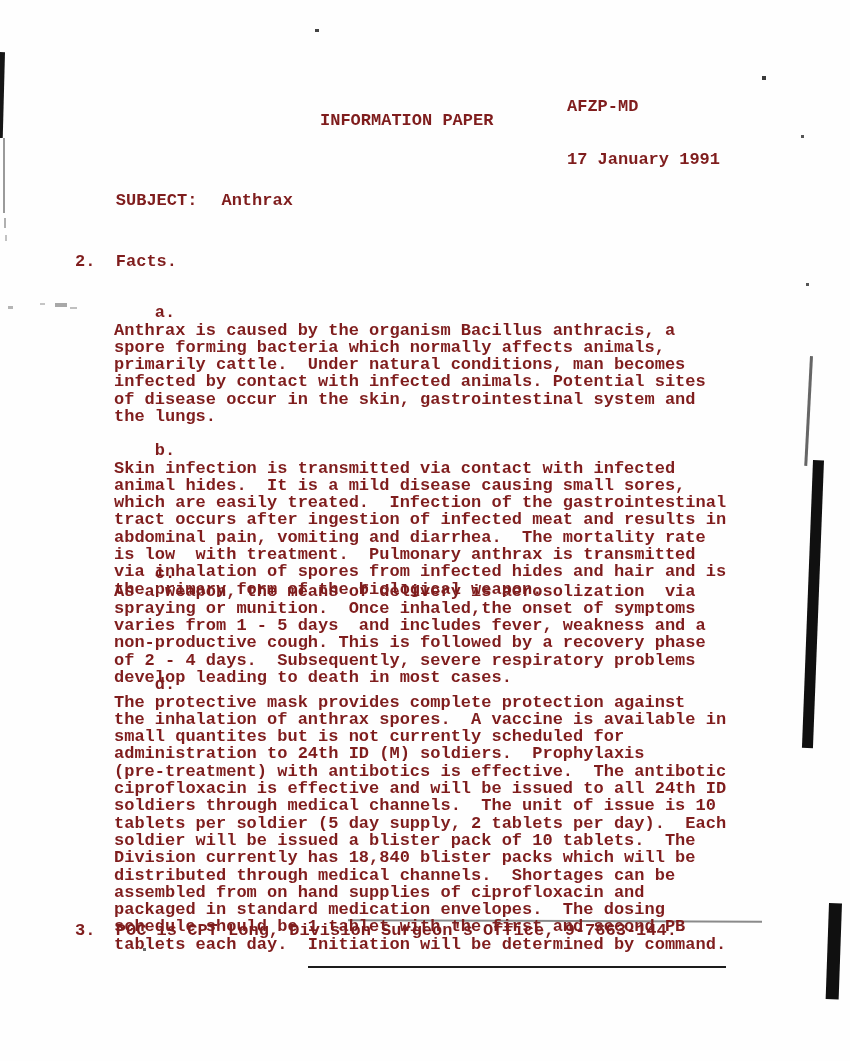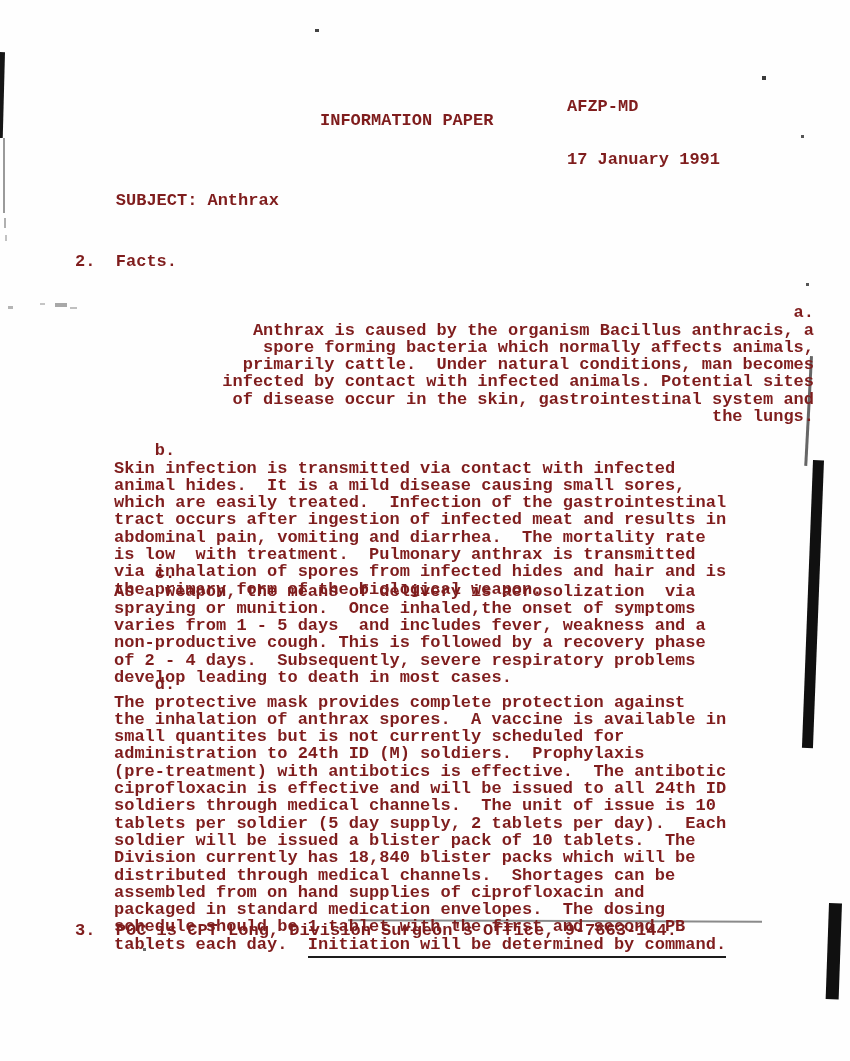--- a/index.html
+++ b/index.html
@@ -26,22 +26,22 @@
   .hdr{line-height:17.8px;}
   .fact{position:absolute;left:114px;width:700px;}
   .fact .letter{
     display:inline-block;width:36px;vertical-align:top;
     font:inherit;white-space:pre;
   }
   .fact .itext{
     display:inline-block;width:630px;vertical-align:top;
     white-space:pre-wrap;
   }
-  .u{border-bottom:2.5px solid #1c1c1c;padding-bottom:2px;}
-  .subject-value{margin-left:10px;text-align:right;}
+  .u{border-bottom:2.5px solid #1c1c1c;padding-bottom:12px;}
+  .subject-value{margin-left:24px;text-align:right;}
   .artifact{position:absolute;pointer-events:none;}
 </style>
 </head>
 <body>
 
 <div class="page">
 
   <div class="artifact" style="left:0px;top:52px;width:5px;height:86px;background:#161616;transform:rotate(1.5deg);transform-origin:top left;"></div>
   <div class="artifact" style="left:3px;top:138px;width:2px;height:75px;background:#9a9a9a;"></div>
   <div class="artifact" style="left:4px;top:218px;width:2px;height:10px;background:#b0b0b0;"></div>
@@ -67,21 +67,21 @@
 
   <div class="tw" style="left:320px;top:112px;">INFORMATION PAPER</div>
 
   <div class="tw" style="left:75px;top:175px;">
     <span>SUBJECT:</span><span class="subject-value">Anthrax</span>
   </div>
 
 
   <div class="tw" style="left:75px;top:253px;text-align:right;">2.  Facts.</div>
 
-  <div class="tw fact" style="top:287px;text-align:right;">
+  <div class="tw fact" style="top:287px;">
     <span class="letter">a.</span><span class="itext">Anthrax is caused by the organism Bacillus anthracis, a
 spore forming bacteria which normally affects animals,
 primarily cattle.  Under natural conditions, man becomes
 infected by contact with infected animals. Potential sites
 of disease occur in the skin, gastrointestinal system and
 the lungs.</span>
   </div>
 
   <div class="tw fact" style="top:425px;">
     <span class="letter">b.</span><span class="itext">Skin infection is transmitted via contact with infected

